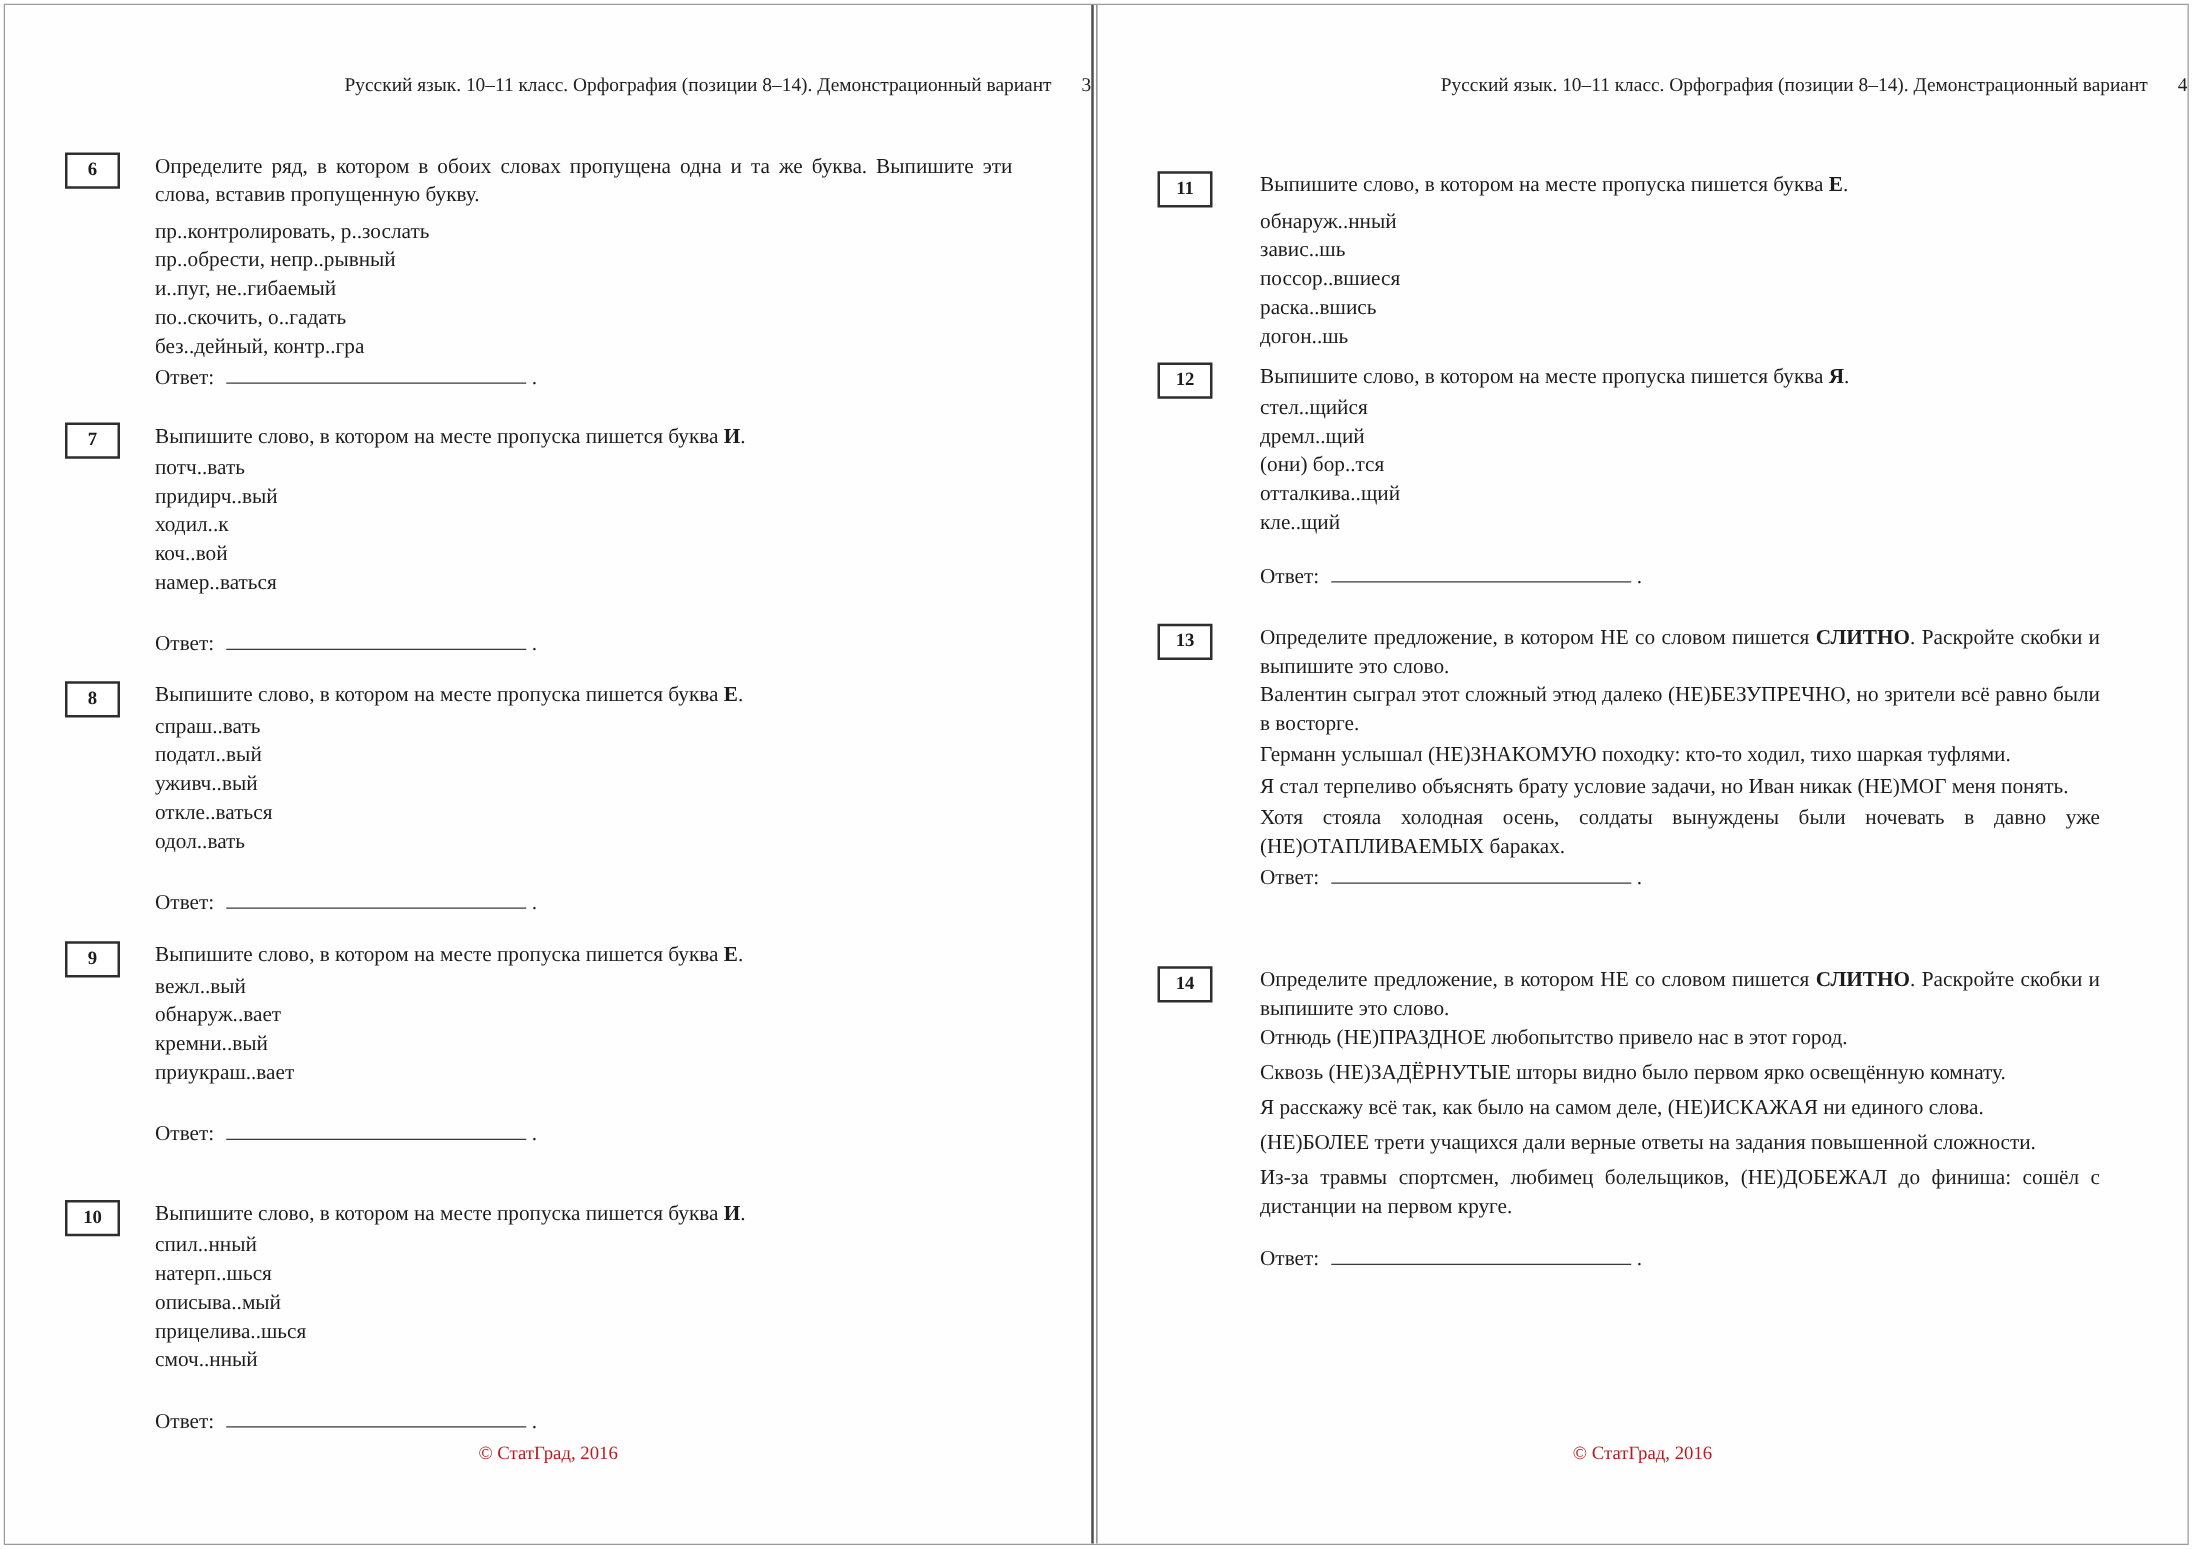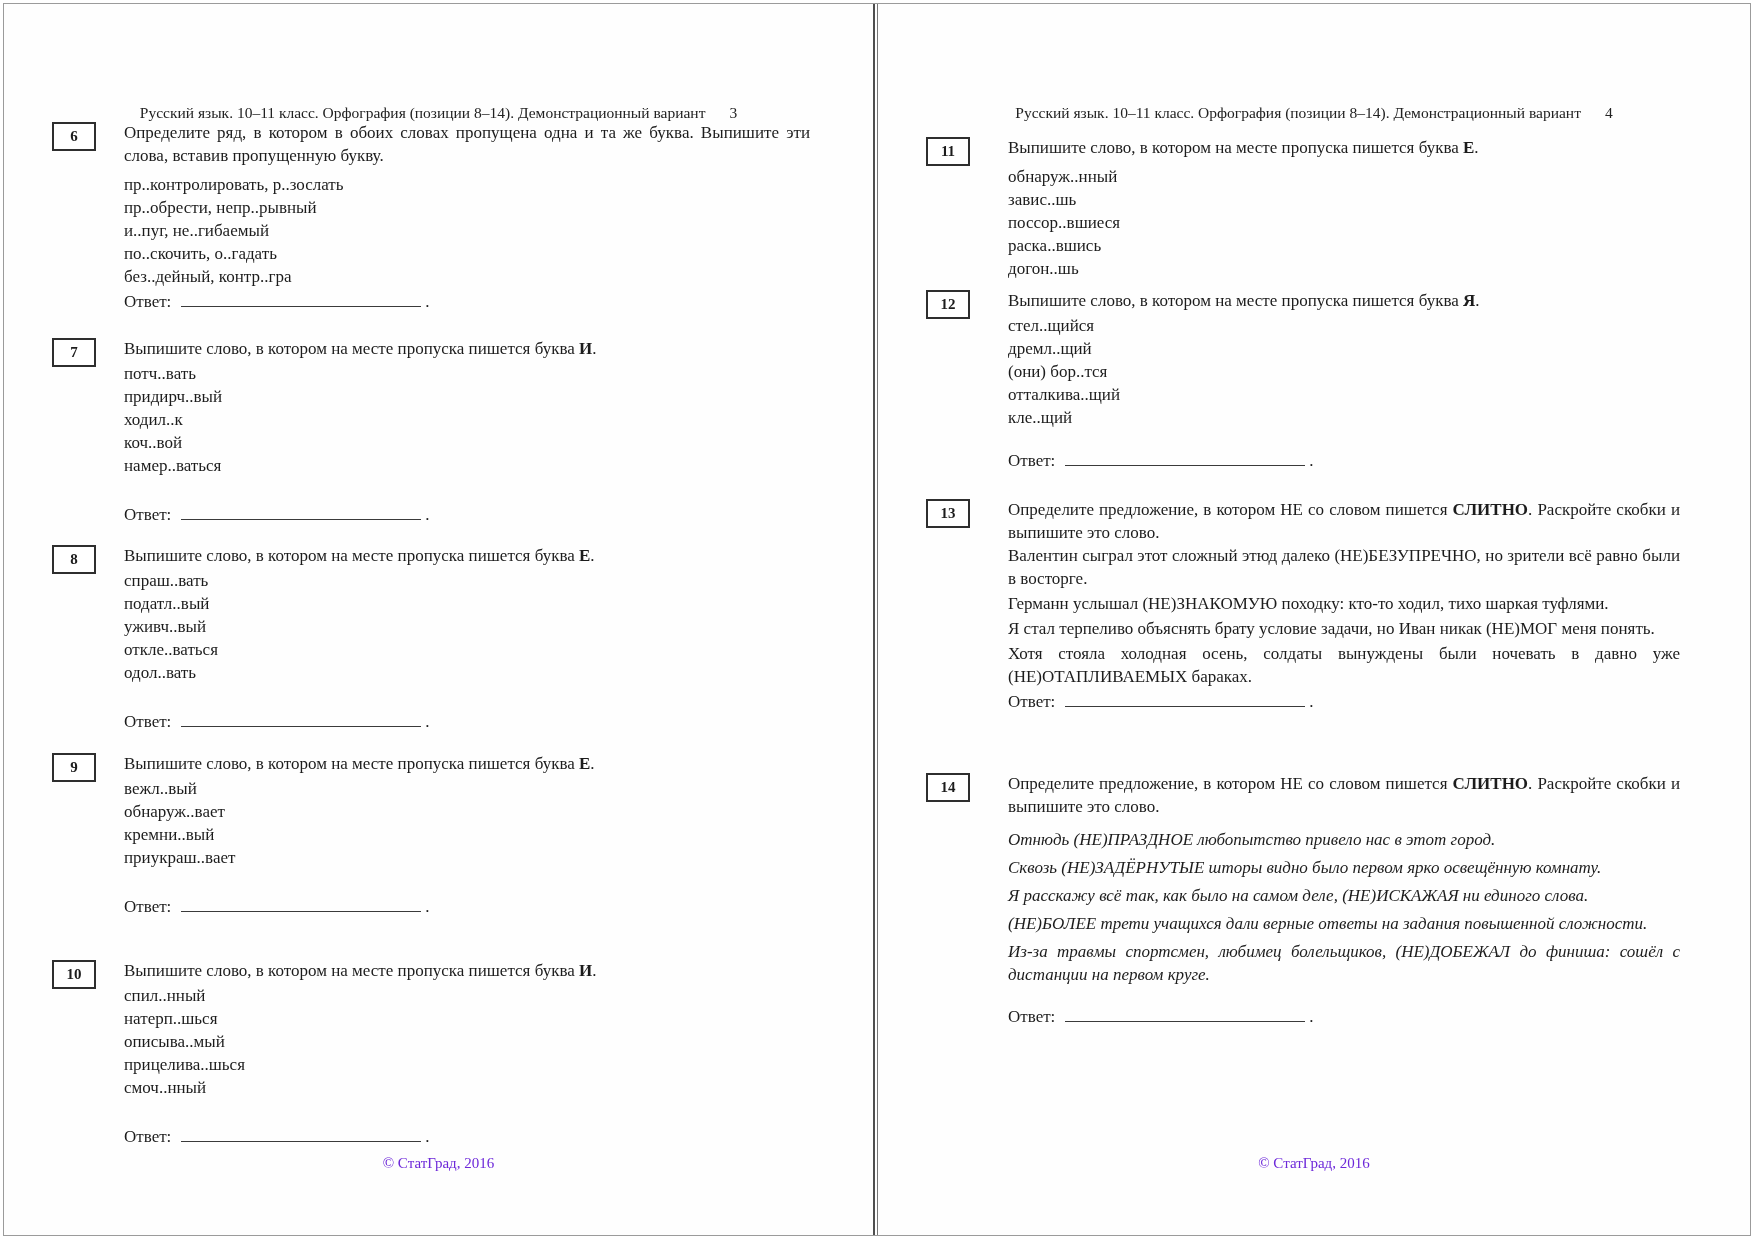--- a/index.html
+++ b/index.html
@@ -14,42 +14,42 @@
   }
   .page{position:absolute;top:0;height:100%;}
   .page-left{left:0;width:869px;}
   .page-right{left:874px;width:872px;}
   .divider{
     position:absolute;left:869px;top:0;width:5px;height:100%;
     box-sizing:border-box;border-left:2px solid #4f4f4f;border-right:1px solid #777;
     background:#fff;
   }
   .pheader{
-    position:absolute;top:56px;left:0;width:100%;text-align:center;
-    font-size:15.5px;white-space:nowrap;color:#222;margin-top:44px;
+    position:absolute;top:56px;left:0;width:100%;text-align:right;
+    font-size:15.5px;white-space:nowrap;color:#222;
   }
   .hnum{margin-left:24px;}
   .pfooter{
     position:absolute;top:1151px;left:0;width:100%;text-align:center;
-    font-size:15px;color:#6d28d9;
+    font-size:15px;color:#b91c1c;
   }
   .question{position:absolute;left:0;width:100%;font-size:17px;line-height:23px;}
   .qbox{
     position:absolute;left:48px;top:1px;width:40px;height:25px;
     border:2px solid #2e2e2e;display:flex;align-items:center;justify-content:center;
     font-size:15px;font-weight:bold;background:#fff;
   }
   .page-left .qcontent{margin-left:120px;width:686px;}
   .page-right .qcontent{margin-left:130px;width:672px;}
   .prompt{margin:0;text-align:justify;text-align-last:left;}
   .options{margin-top:2px;}
   #q6 .options,#q11 .options{margin-top:6px;}
   .opt{white-space:nowrap;}
   .sentences p{margin:0 0 2px 0;text-align:justify;text-align-last:left;}
-  #q14 .sentences{margin-top:10px;font-style:italic;}
+  #q14 .sentences{margin-top:0;}
   #q14 .sentences p{margin-bottom:5px;}
   .answer-row{margin-top:2px;white-space:nowrap;}
   .gap-before{margin-top:26px;}
   #q12 .answer-row{margin-top:20px;}
   #q13 .answer-row{margin-top:1px;}
   #q14 .answer-row{margin-top:19px;}
   .ans-line{
     display:inline-block;width:240px;height:14px;
     border-bottom:1.5px solid #3a3a3a;margin:0 4px 0 10px;vertical-align:baseline;
   }

